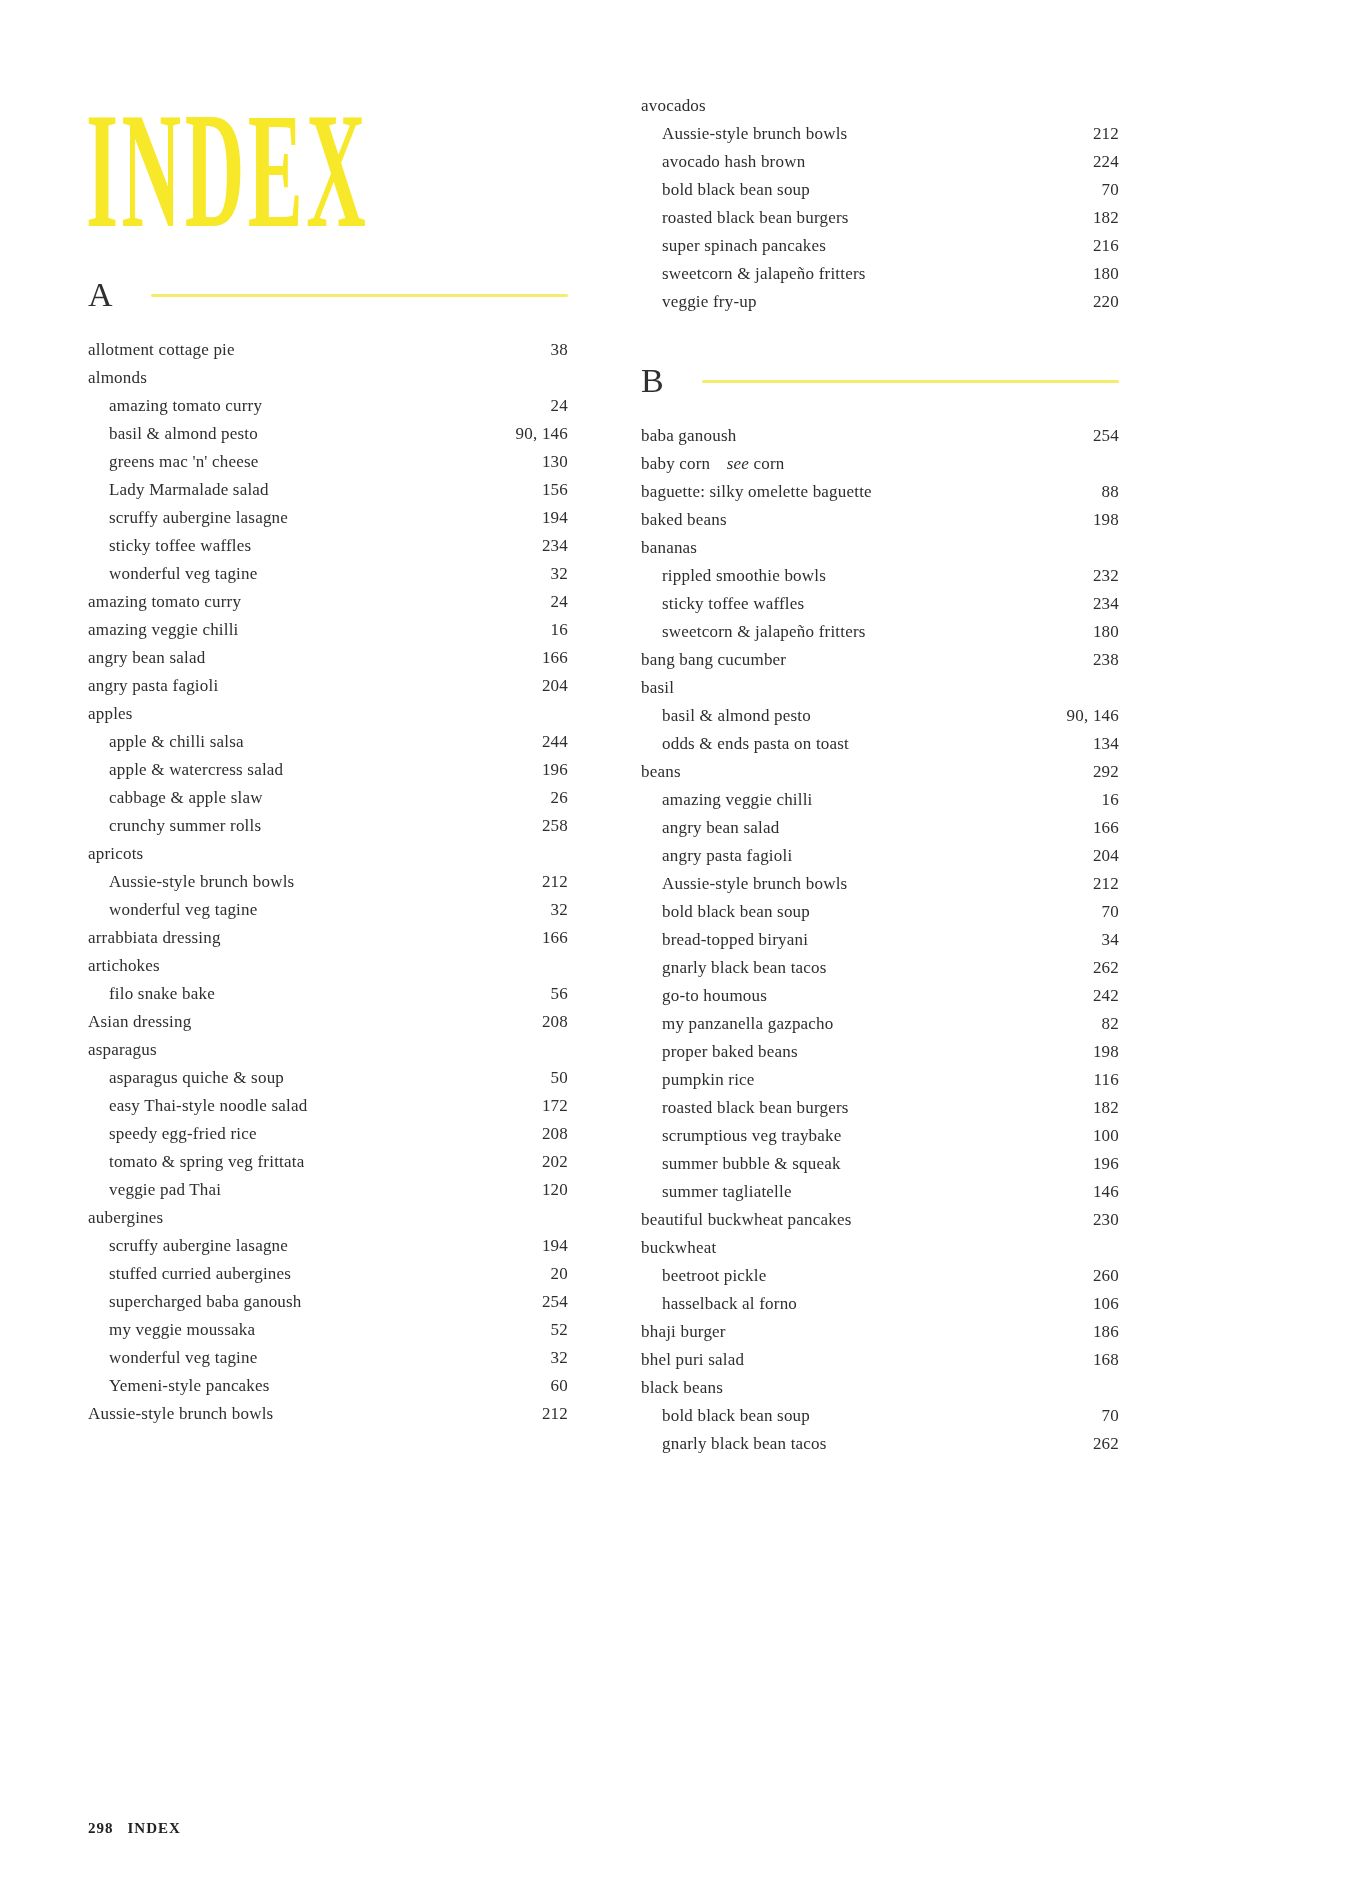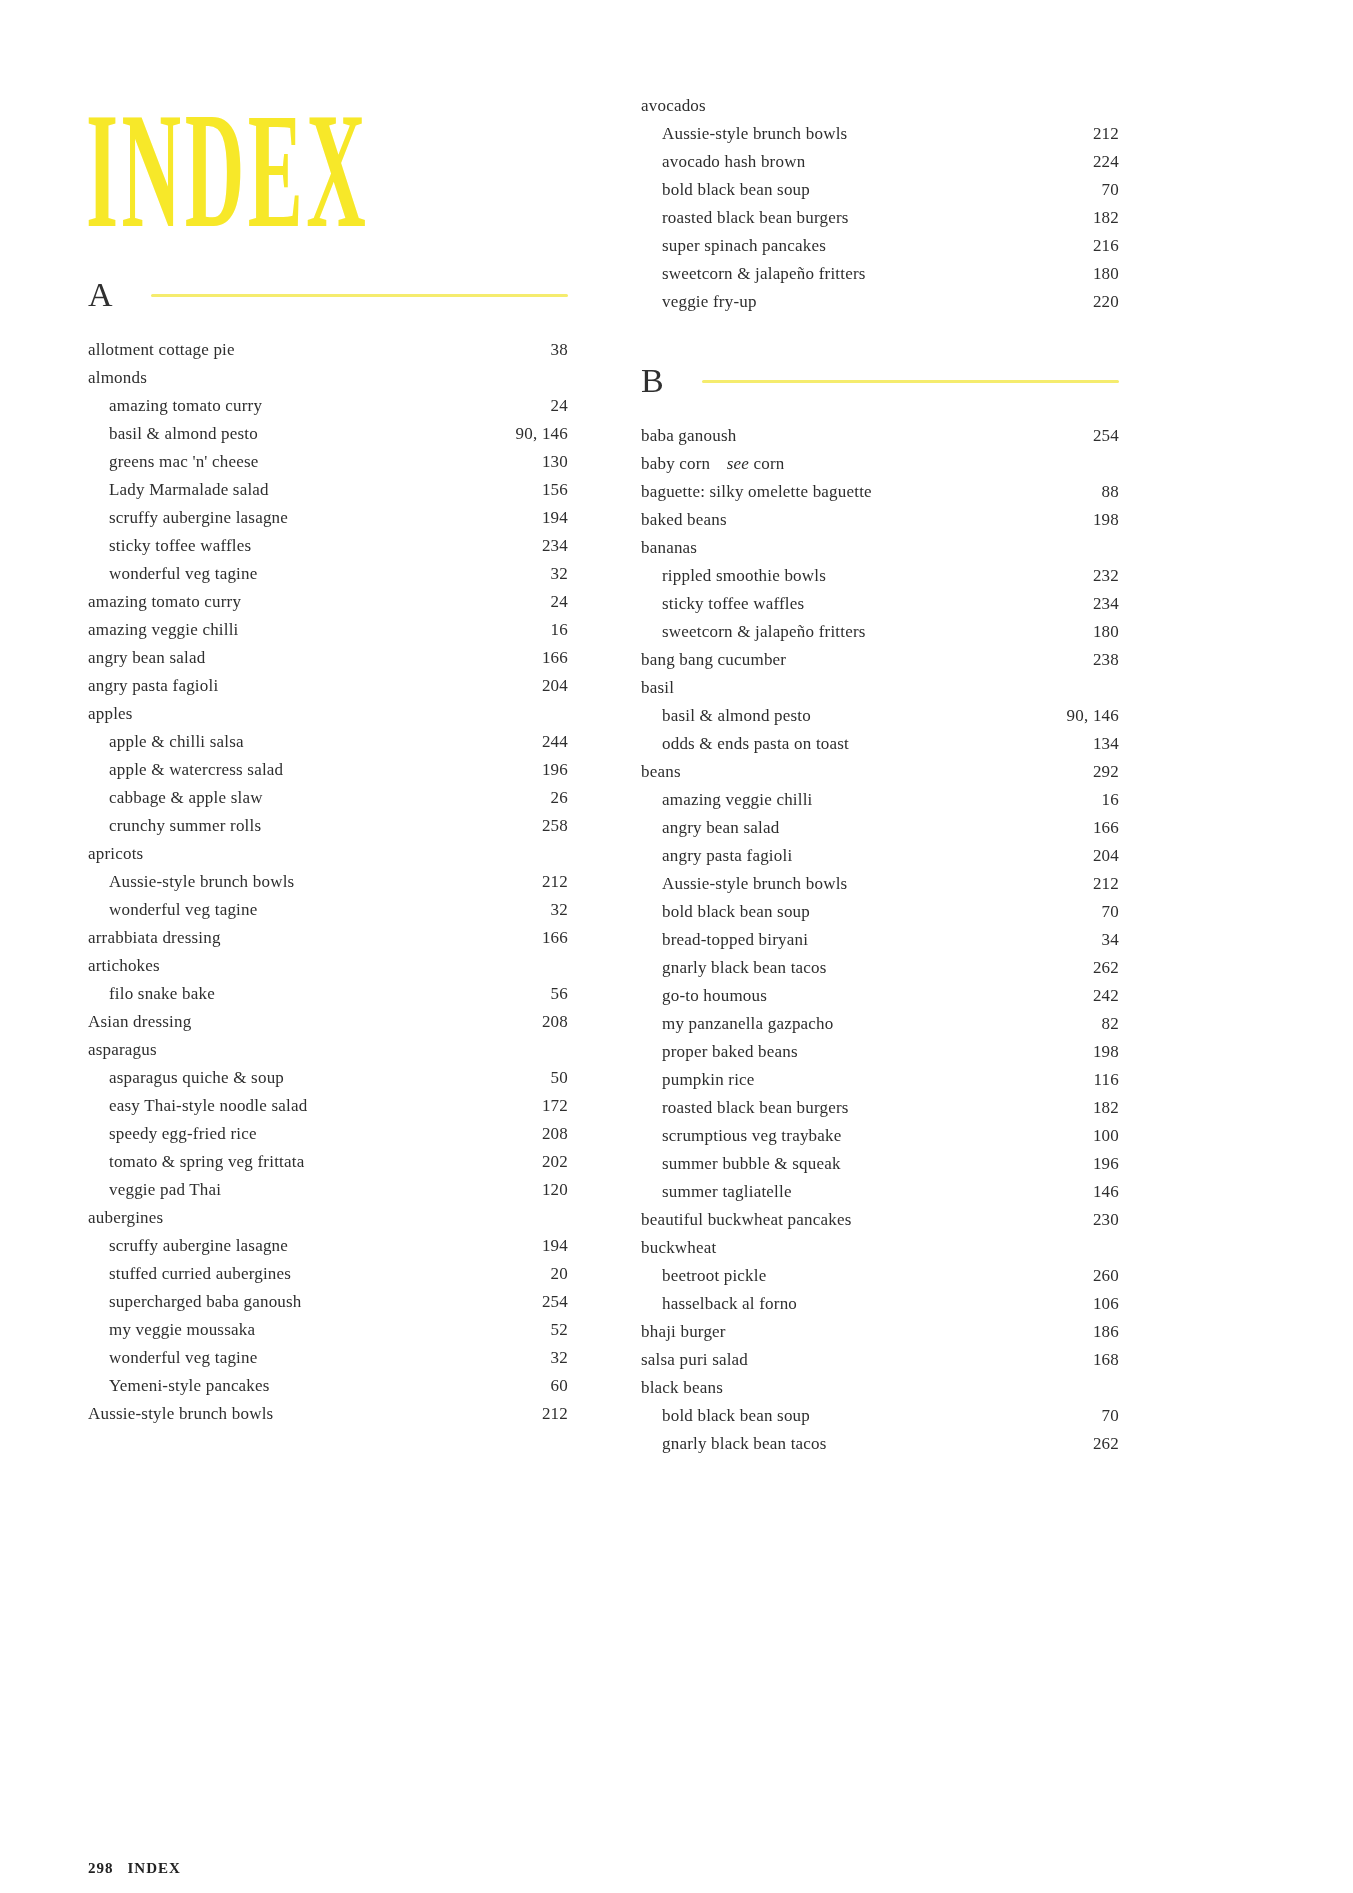--- a/index.html
+++ b/index.html
@@ -53,21 +53,20 @@
   .footer {
     position: absolute;
     left: 88px;
     top: 1820px;
     font-size: 15px;
     font-weight: 700;
     letter-spacing: 1px;
     color: #222222;
     display: flex;
     gap: 14px;
-    margin-top: 40px;
   }
 </style>
 </head>
 <body>
 
 <div class="page">
   <div class="title">INDEX</div>
   <div class="col col-1">
       <div class="section">
         <span class="letter">A</span>
@@ -387,21 +386,21 @@
         </div>
         <div class="row indent">
           <span class="label">hasselback al forno</span>
           <span class="pages">106</span>
         </div>
         <div class="row">
           <span class="label">bhaji burger</span>
           <span class="pages">186</span>
         </div>
         <div class="row">
-          <span class="label">salsa puri salad</span>
+          <span class="label">bhel puri salad</span>
           <span class="pages">168</span>
         </div>
         <div class="row">
           <span class="label">black beans</span>
         </div>
         <div class="row indent">
           <span class="label">bold black bean soup</span>
           <span class="pages">70</span>
         </div>
         <div class="row indent">

